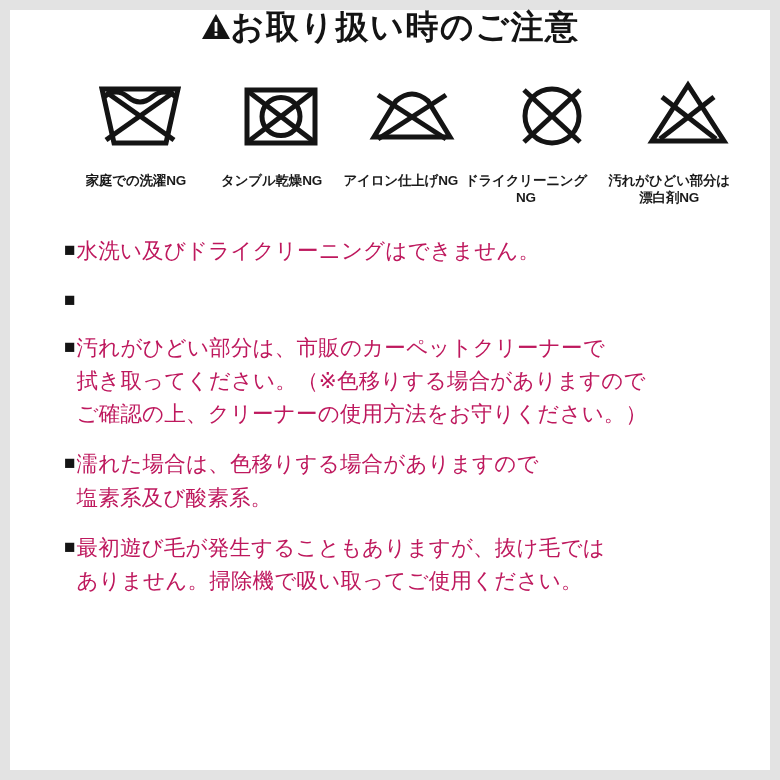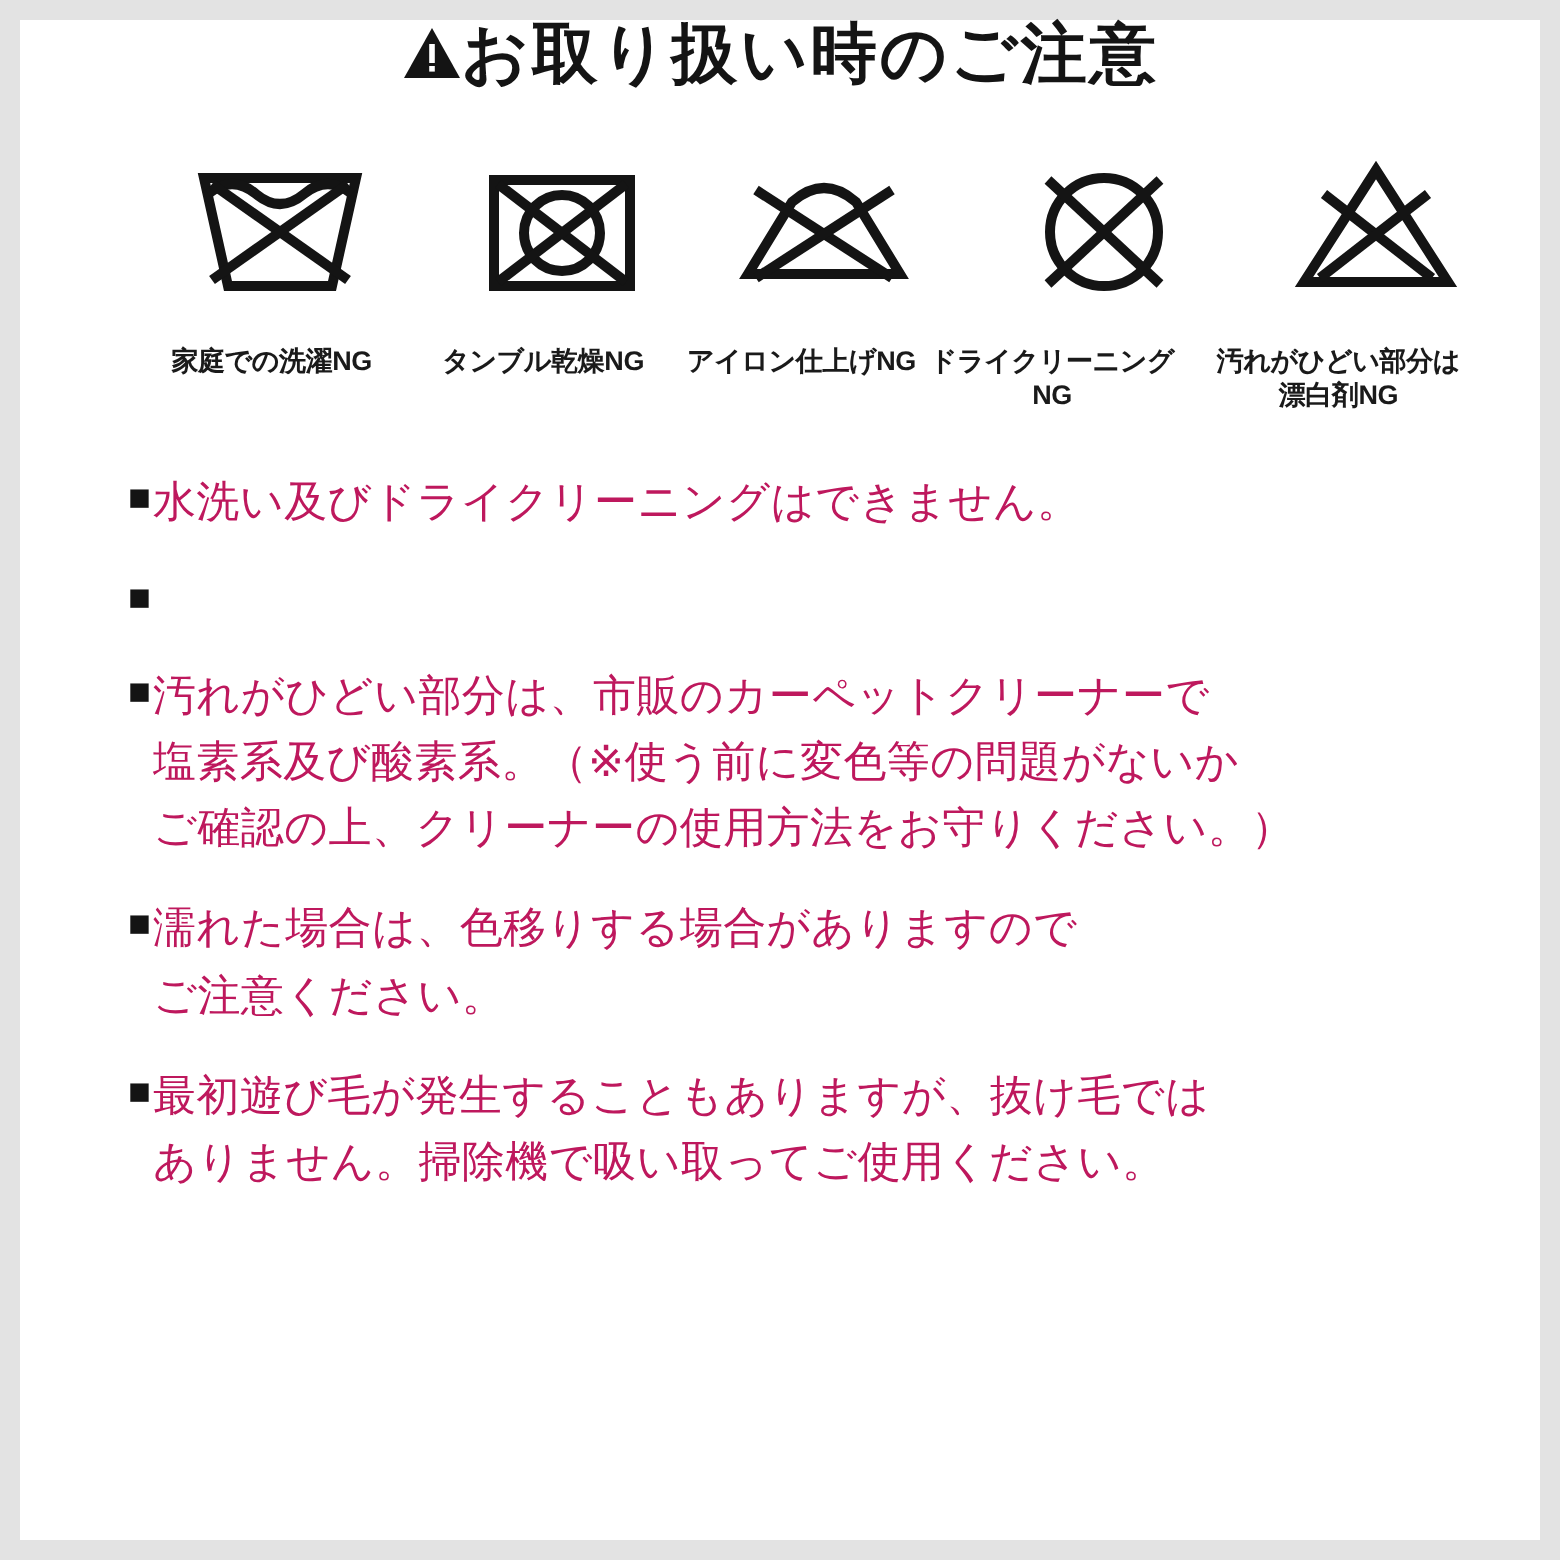--- a/index.html
+++ b/index.html
@@ -180,27 +180,27 @@
     <div class="note">
       <span class="bullet">■</span>
       <span class="body">水洗い及びドライクリーニングはできません。</span>
     </div>
     <div class="note">
       <span class="bullet">■</span>
     </div>
     <div class="note">
       <span class="bullet">■</span>
       <span class="body">汚れがひどい部分は、市販のカーペットクリーナーで
- 塩素系及び酸素系。（※使う前に変色等の問題がないか
+ 拭き取ってください。（※色移りする場合がありますので
  ご確認の上、クリーナーの使用方法をお守りください。）</span>
     </div>
     <div class="note">
       <span class="bullet">■</span>
       <span class="body">濡れた場合は、色移りする場合がありますので
- ご注意ください。</span>
+ 塩素系及び酸素系。</span>
     </div>
     <div class="note">
       <span class="bullet">■</span>
       <span class="body">最初遊び毛が発生することもありますが、抜け毛では
  ありません。掃除機で吸い取ってご使用ください。</span>
     </div>
   </div>
 
 </div>
 

